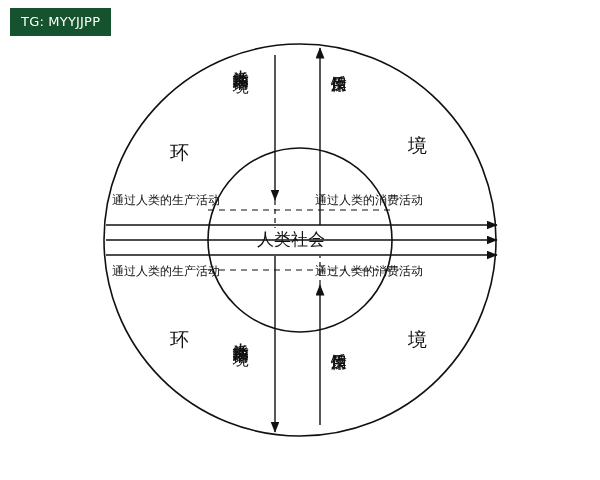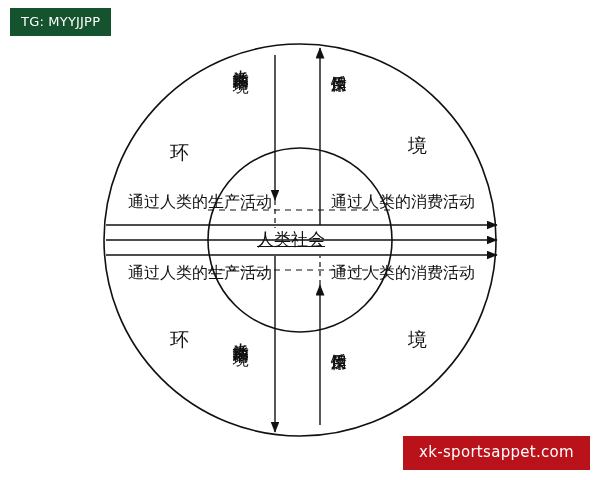--- a/index.html
+++ b/index.html
@@ -68,22 +68,21 @@
     line-height: 1.05;
     letter-spacing: 1px;
   }
   .big-char {
     font-size: 19px;
   }
   .mid-text {
     font-size: 17px;
   }
   .flow-text {
-    font-size: 16px;
-    margin-left: 16px;
+    font-size: 12px;
   }
   .vert-col {
     font-size: 16px;
   }
 </style>
 </head>
 <body>
 
 <div id="stage">
 
@@ -116,27 +115,26 @@
 
     <line x1="320" y1="425" x2="320" y2="285" stroke="#111111" stroke-width="1.4" marker-end="url(#arrow)"></line>
     <line x1="320" y1="285" x2="320" y2="256" stroke="#111111" stroke-width="1.2" stroke-dasharray="5 4"></line>
   </svg>
 
   <div class="lbl big-char" style="left:170px; top:140px;">环</div>
   <div class="lbl big-char" style="left:408px; top:133px;">境</div>
   <div class="lbl big-char" style="left:170px; top:327px;">环</div>
   <div class="lbl big-char" style="left:408px; top:327px;">境</div>
 
-  <div class="lbl mid-text" style="left:257px; top:228px;text-decoration:underline;">人类社会</div>
+  <div class="lbl mid-text" style="left:257px; top:228px;">人类社会</div>
 
   <div class="lbl flow-text" style="left:112px; top:192px;">通过人类的生产活动</div>
   <div class="lbl flow-text" style="left:315px; top:192px;">通过人类的消费活动</div>
   <div class="lbl flow-text" style="left:112px; top:263px;">通过人类的生产活动</div>
   <div class="lbl flow-text" style="left:315px; top:263px;">通过人类的消费活动</div>
 
   <div class="lbl-vert vert-col" style="left:232px; top:57px; height:86px;">人类活动影响环境</div>
   <div class="lbl-vert vert-col" style="left:330px; top:62px; height:60px;">反馈作用</div>
   <div class="lbl-vert vert-col" style="left:232px; top:330px; height:86px;">人类活动影响环境</div>
   <div class="lbl-vert vert-col" style="left:330px; top:340px; height:60px;">反馈作用</div>
 
   <div class="tg-badge">TG: MYYJJPP</div>
-  <div class="watermark">xk-sportsappet.com</div>
 </div>
 
 </body></html>

